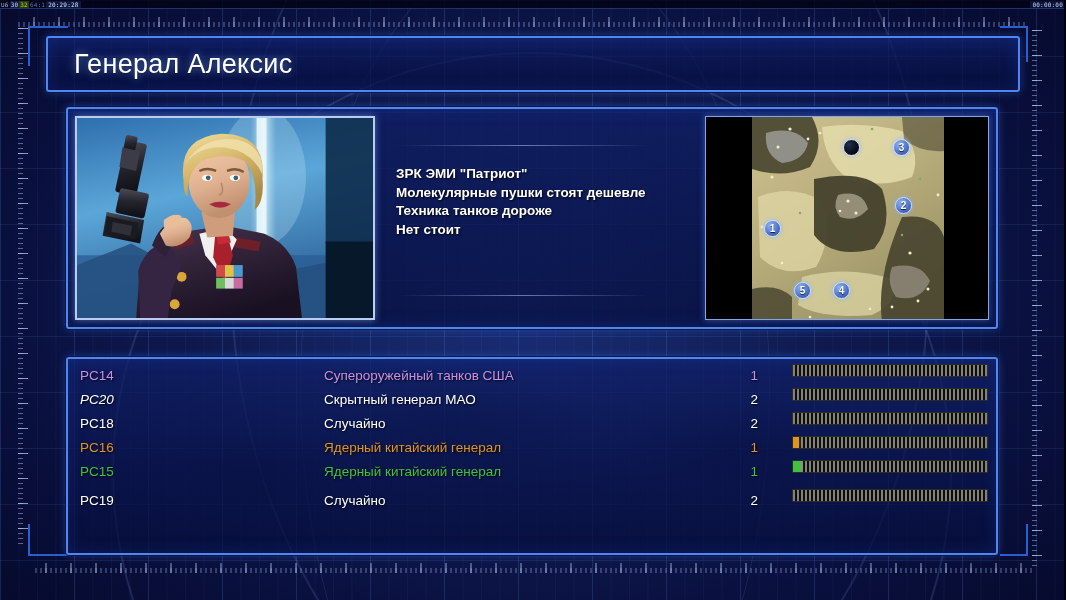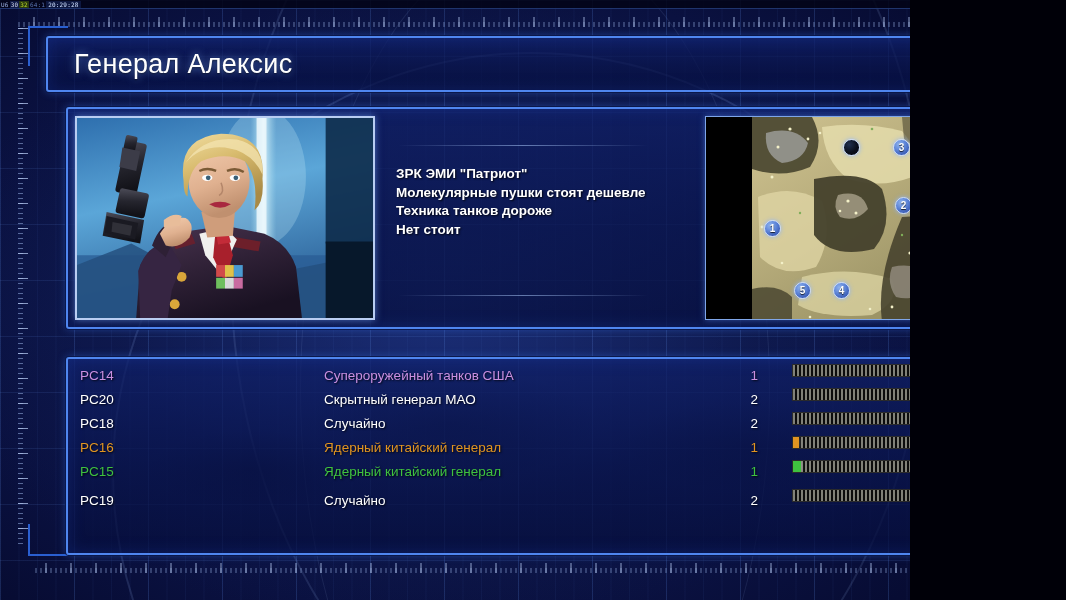--- a/index.html
+++ b/index.html
@@ -3,21 +3,21 @@
 <meta charset="utf-8">
 <style>
   * { box-sizing: border-box; margin: 0; padding: 0; }
   html, body {
     width: 1066px; height: 600px;
     background: #000008;
     font-family: "Liberation Sans", sans-serif;
     overflow: hidden;
   }
   #root {
-    position: relative; width: 910px; height: 600px;
+    position: relative; width: 1064px; height: 600px;
     background:
       radial-gradient(ellipse 700px 420px at 48% 52%, rgba(30,52,140,0.55) 0%, rgba(14,26,86,0.30) 46%, rgba(4,8,34,0.0) 75%),
       radial-gradient(ellipse 1100px 700px at 50% 50%, #16265c 0%, #0a1140 45%, #040726 72%, #01020f 100%),
       #01020e;
     overflow: hidden;
   }
   
   .grid {
     position: absolute; inset: 0;
     background-image:
@@ -449,21 +449,21 @@
           <span class="cell c-name" style="color: rgb(201, 143, 224);">PC14</span>
           <span class="cell c-army" style="color: rgb(201, 143, 224);">Супероружейный танков США</span>
           <span class="cell c-team" style="color: rgb(201, 143, 224);">1</span>
           <span class="cell c-prog">
             <div class="progbar">
               <div class="ticks"></div>
             </div>
           </span>
         </div>
         <div class="row" style="top: 29px;">
-          <span class="cell c-name" style="color: rgb(255, 255, 255);">PC20</span>
+          <span class="cell c-name" style="color: rgb(255, 255, 255); font-style: italic;">PC20</span>
           <span class="cell c-army" style="color: rgb(255, 255, 255);">Скрытный генерал МАО</span>
           <span class="cell c-team" style="color: rgb(255, 255, 255);">2</span>
           <span class="cell c-prog">
             <div class="progbar">
               <div class="ticks"></div>
             </div>
           </span>
         </div>
         <div class="row" style="top: 53px;">
           <span class="cell c-name" style="color: rgb(255, 255, 255);">PC18</span>

